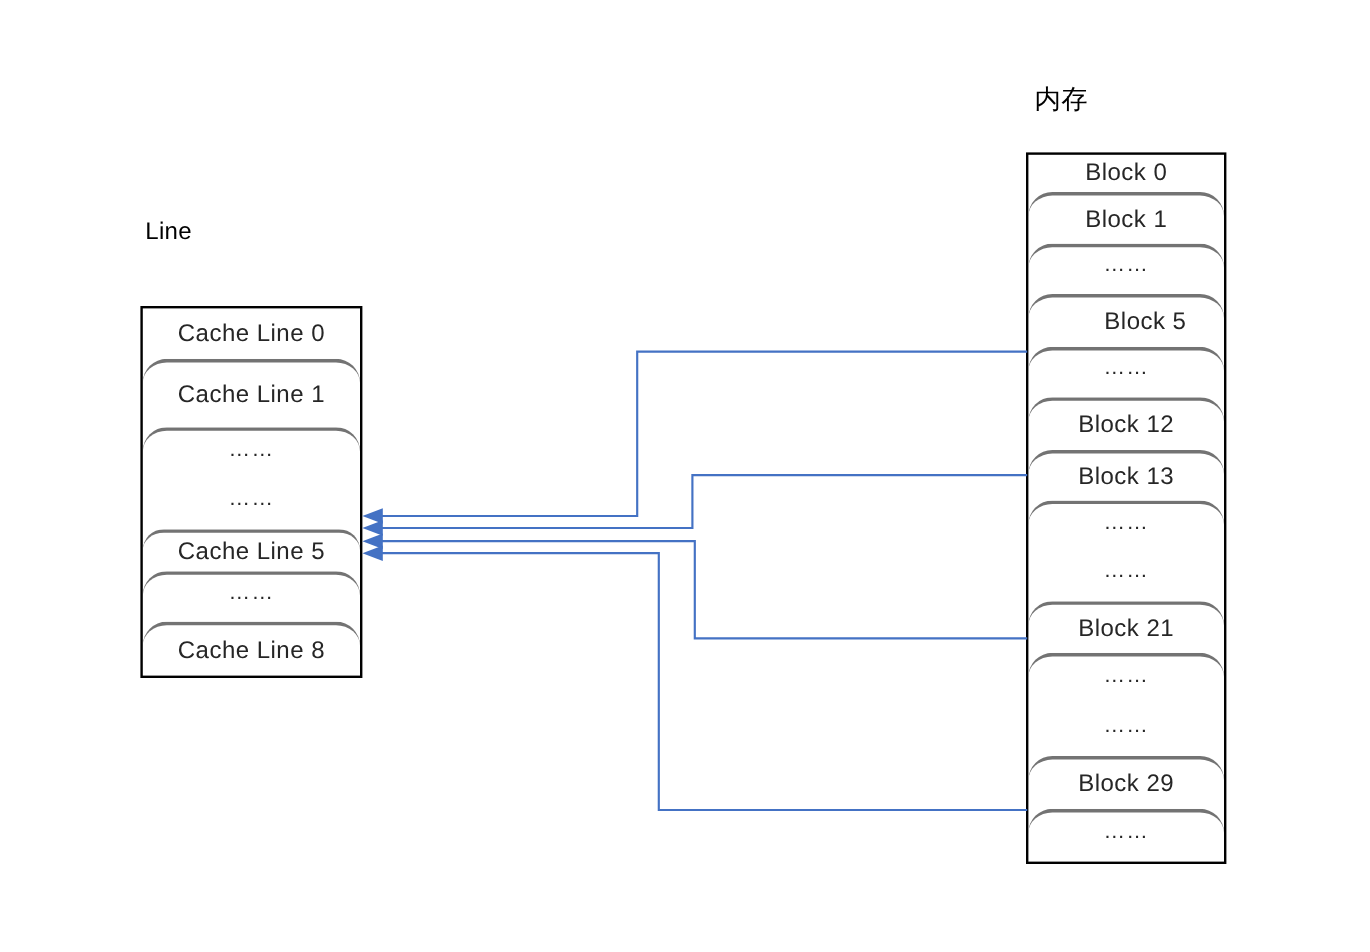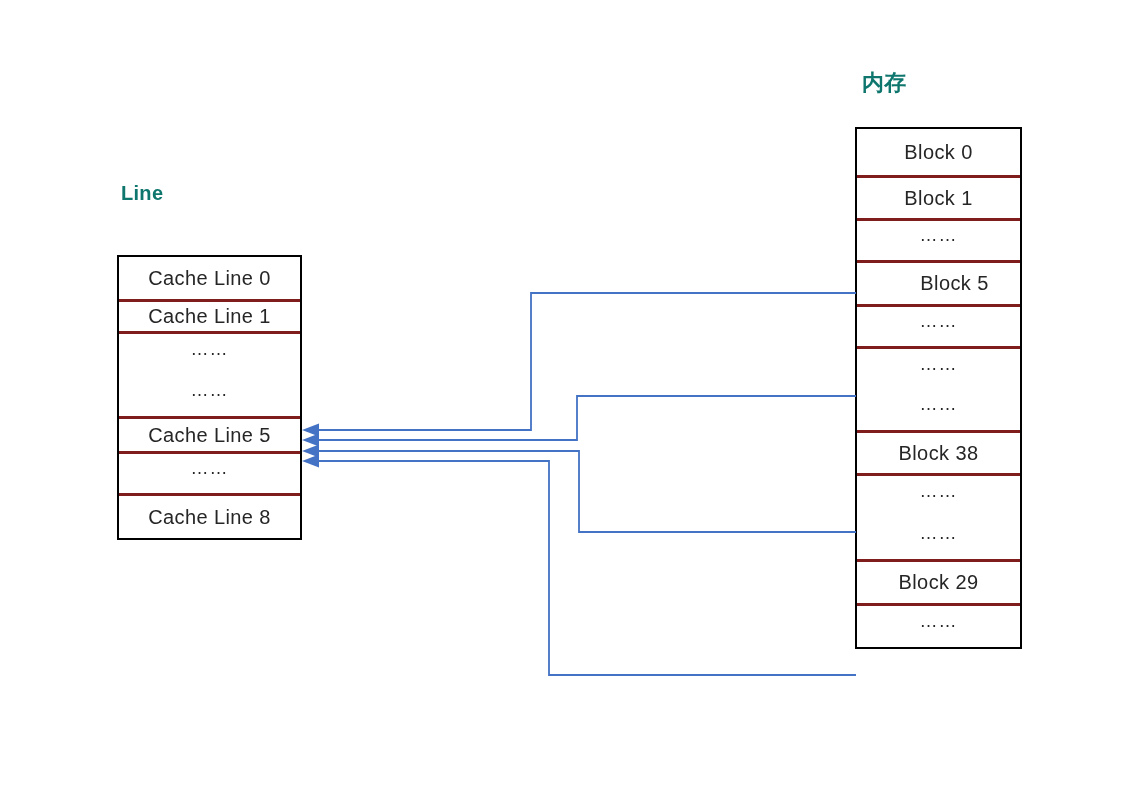--- a/index.html
+++ b/index.html
@@ -1,91 +1,97 @@
 <!DOCTYPE html>
 <html><head>
 <meta charset="utf-8">
 <style>
   html,body{margin:0;padding:0;background:#ffffff;}
   .canvas{
     position:relative;width:1142px;height:793px;background:#ffffff;overflow:hidden;
     font-family:"Liberation Sans","DejaVu Sans",sans-serif;color:#262626;
   }
   .diagram-label{
-    position:absolute;font-size:20px;letter-spacing:0.3px;color:#0f766e;white-space:nowrap;font-weight:bold;
+    position:absolute;font-size:20px;letter-spacing:0.3px;color:#000000;white-space:nowrap;
   }
   .label-memory{font-size:22px;}
   .blocktable{
     position:absolute;border:2px solid #000;background:#fff;box-sizing:border-box;
   }
   .trow{
     display:flex;flex-direction:column;align-items:center;justify-content:center;
     box-sizing:border-box;font-size:20px;letter-spacing:0.4px;
   }
-  .trow + .trow{border-top:3px solid #7f1d1d;}
+  .trow + .trow{border-top:3px solid #737373;border-radius:20px;}
   .trow.dots2{justify-content:space-around;}
   .cell-text{white-space:nowrap;}
   .dots-text{
     font-size:18px;letter-spacing:1px;line-height:1;position:relative;top:-0.30em;
   }
   .connector-layer{position:absolute;left:0;top:0;pointer-events:none;}
 </style>
 </head>
 <body>
 
 <div class="canvas">
 
   <div class="diagram-label label-cache" style="left:121px;top:182px;">Line</div>
 
   <div class="diagram-label label-memory" style="left:862px;top:68px;">内存</div>
 
   <div id="cache-table" class="blocktable" style="left:117px;top:255px;width:185px;">
       <div class="trow item" style="height: 42px;">
         <span class="cell-text">Cache Line 0</span>
       </div>
-      <div class="trow item" style="height: 32px;">
+      <div class="trow item" style="height: 57px;">
         <span class="cell-text">Cache Line 1</span>
       </div>
       <div class="trow dots2" style="height: 85px;">
         <span class="dots-text">……</span>
         <span class="dots-text">……</span>
       </div>
       <div class="trow item" style="height: 35px; justify-content: center;">
         <span class="cell-text">Cache Line 5</span>
       </div>
       <div class="trow dots" style="height: 42px;">
         <span class="dots-text">……</span>
       </div>
       <div class="trow item" style="height: 45px;">
         <span class="cell-text">Cache Line 8</span>
       </div>
     </div>
 
   <div id="memory-table" class="blocktable" style="left:855px;top:127px;width:167px;">
-      <div class="trow item" style="height: 46px;">
+      <div class="trow item" style="height: 31px;">
         <span class="cell-text">Block 0</span>
       </div>
       <div class="trow item" style="height: 43px;">
         <span class="cell-text">Block 1</span>
       </div>
       <div class="trow dots" style="height: 42px;">
         <span class="dots-text">……</span>
       </div>
       <div class="trow item" style="height: 44px; padding-left: 32px;">
         <span class="cell-text">Block 5</span>
       </div>
       <div class="trow dots" style="height: 42px;">
         <span class="dots-text">……</span>
       </div>
+      <div class="trow item" style="height: 44px;">
+        <span class="cell-text">Block 12</span>
+      </div>
+      <div class="trow item" style="height: 42px;">
+        <span class="cell-text">Block 13</span>
+      </div>
       <div class="trow dots2" style="height: 84px;">
         <span class="dots-text">……</span>
         <span class="dots-text">……</span>
       </div>
       <div class="trow item" style="height: 43px;">
-        <span class="cell-text">Block 38</span>
+        <span class="cell-text">Block 21</span>
       </div>
       <div class="trow dots2" style="height: 86px;">
         <span class="dots-text">……</span>
         <span class="dots-text">……</span>
       </div>
       <div class="trow item" style="height: 44px;">
         <span class="cell-text">Block 29</span>
       </div>
       <div class="trow dots" style="height: 44px;">
         <span class="dots-text">……</span>

